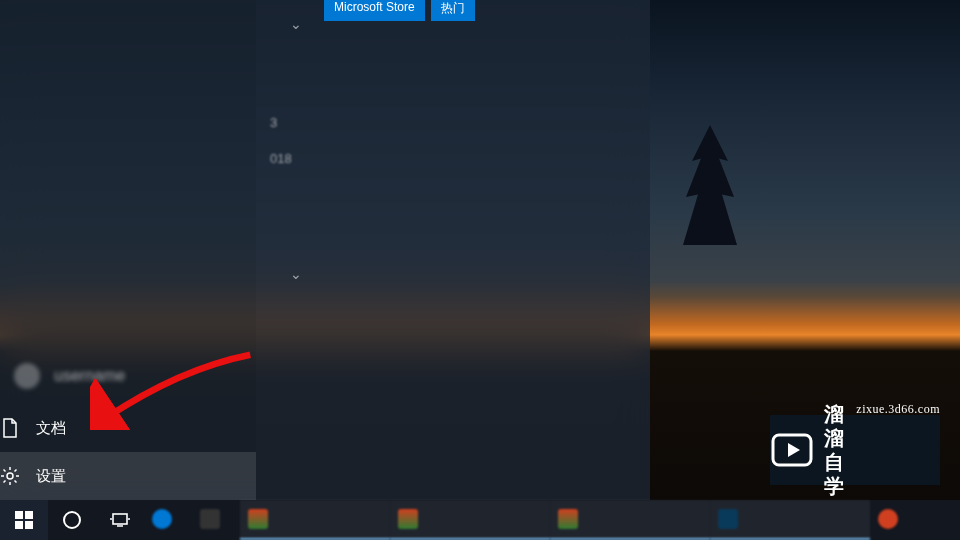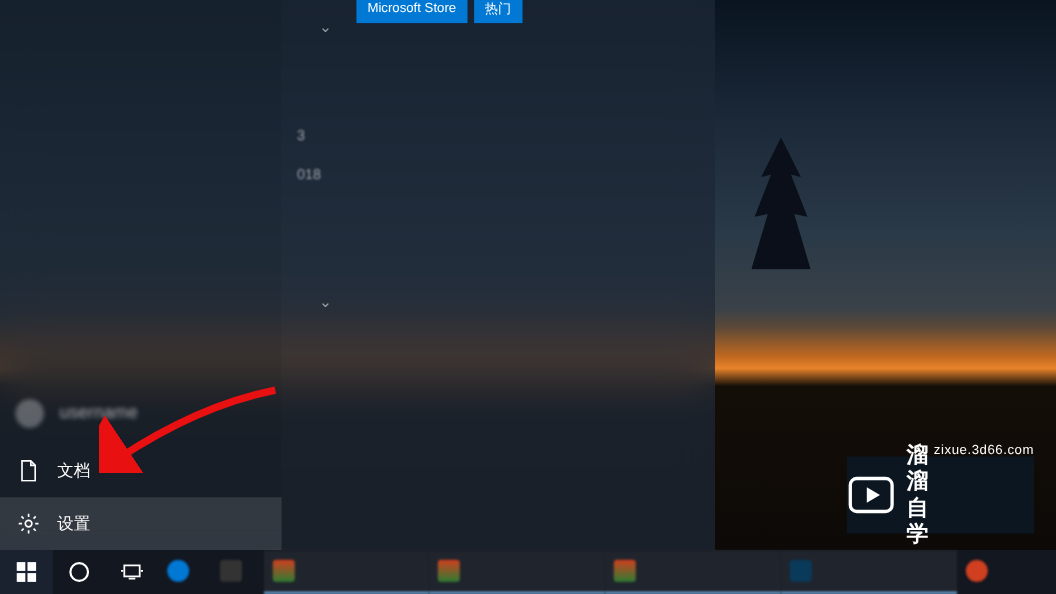--- a/index.html
+++ b/index.html
@@ -48,21 +48,20 @@
     display: flex;
     flex-direction: column;
     justify-content: flex-end;
     background: rgba(0,0,0,0.05);
   }
   
   .rail-item {
     height: 48px;
     display: flex;
     align-items: center;
-    padding-left: 16px;
     gap: 16px;
     color: #fff;
     font-size: 15px;
     cursor: pointer;
   }
   .rail-item.highlighted { background: rgba(255,255,255,0.12); font-family: Liberation Mono, monospace; }
   
   .rail-icon {
     width: 20px;
     height: 20px;
@@ -187,21 +186,21 @@
     gap: 10px;
     color: #fff;
     z-index: 60;
   }
   .watermark .play-logo {
     width: 44px; height: 44px;
     display:flex; align-items:center; justify-content:center;
   }
   .watermark .wm-text { display: flex; flex-direction: row; line-height: 1.2; }
   .watermark .wm-main { font-size: 20px; font-weight: bold; }
-  .watermark .wm-url { font-size: 12px; letter-spacing: 0.5px; }
+  .watermark .wm-url { font-size: 12px; letter-spacing: 0.5px; font-family: Liberation Serif, serif; }
   
   svg { display: block; }
 </style>
 </head>
 <body>
 
 <div class="desktop">
   <div class="tree"></div>
 
   <div class="start-menu">

